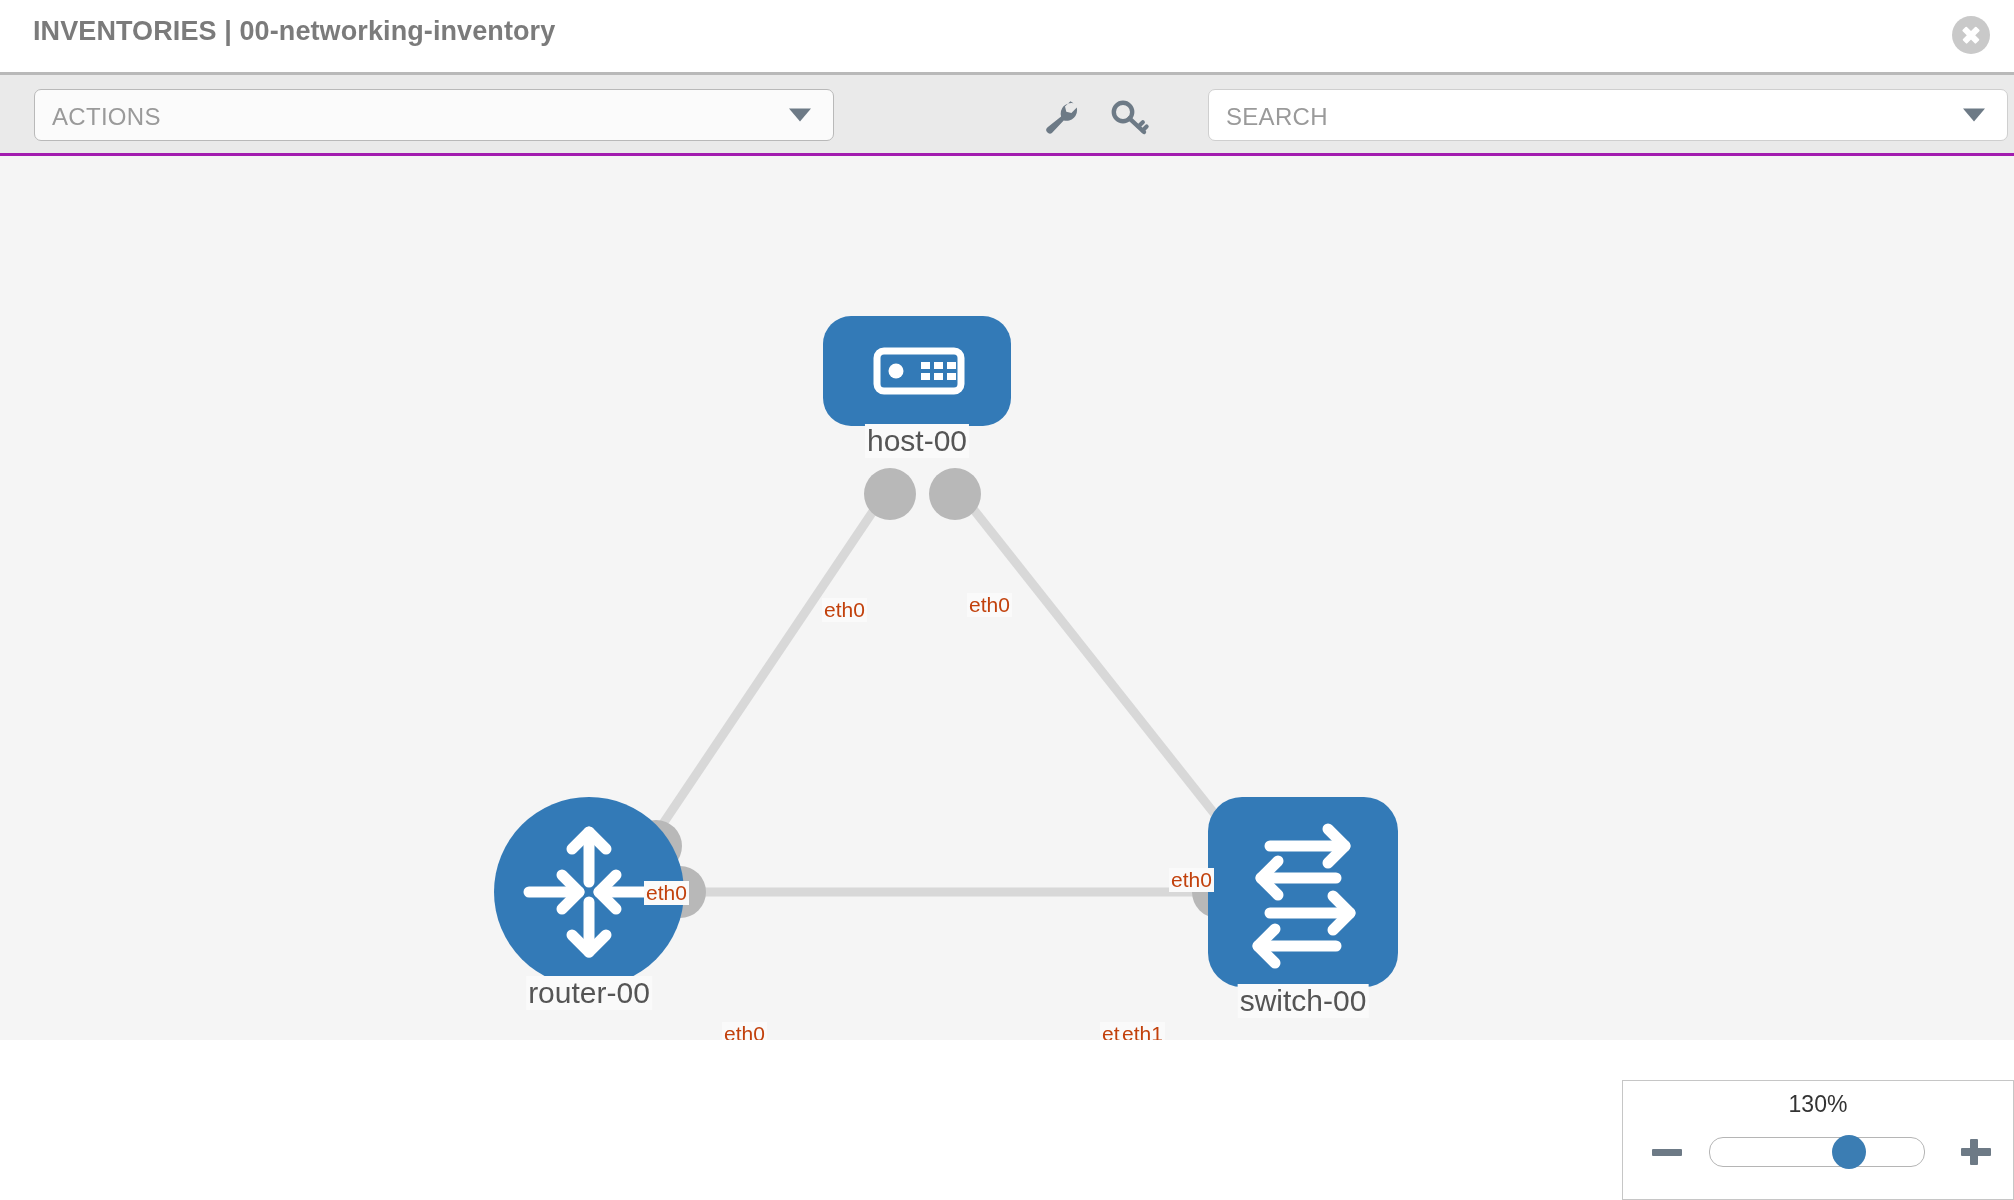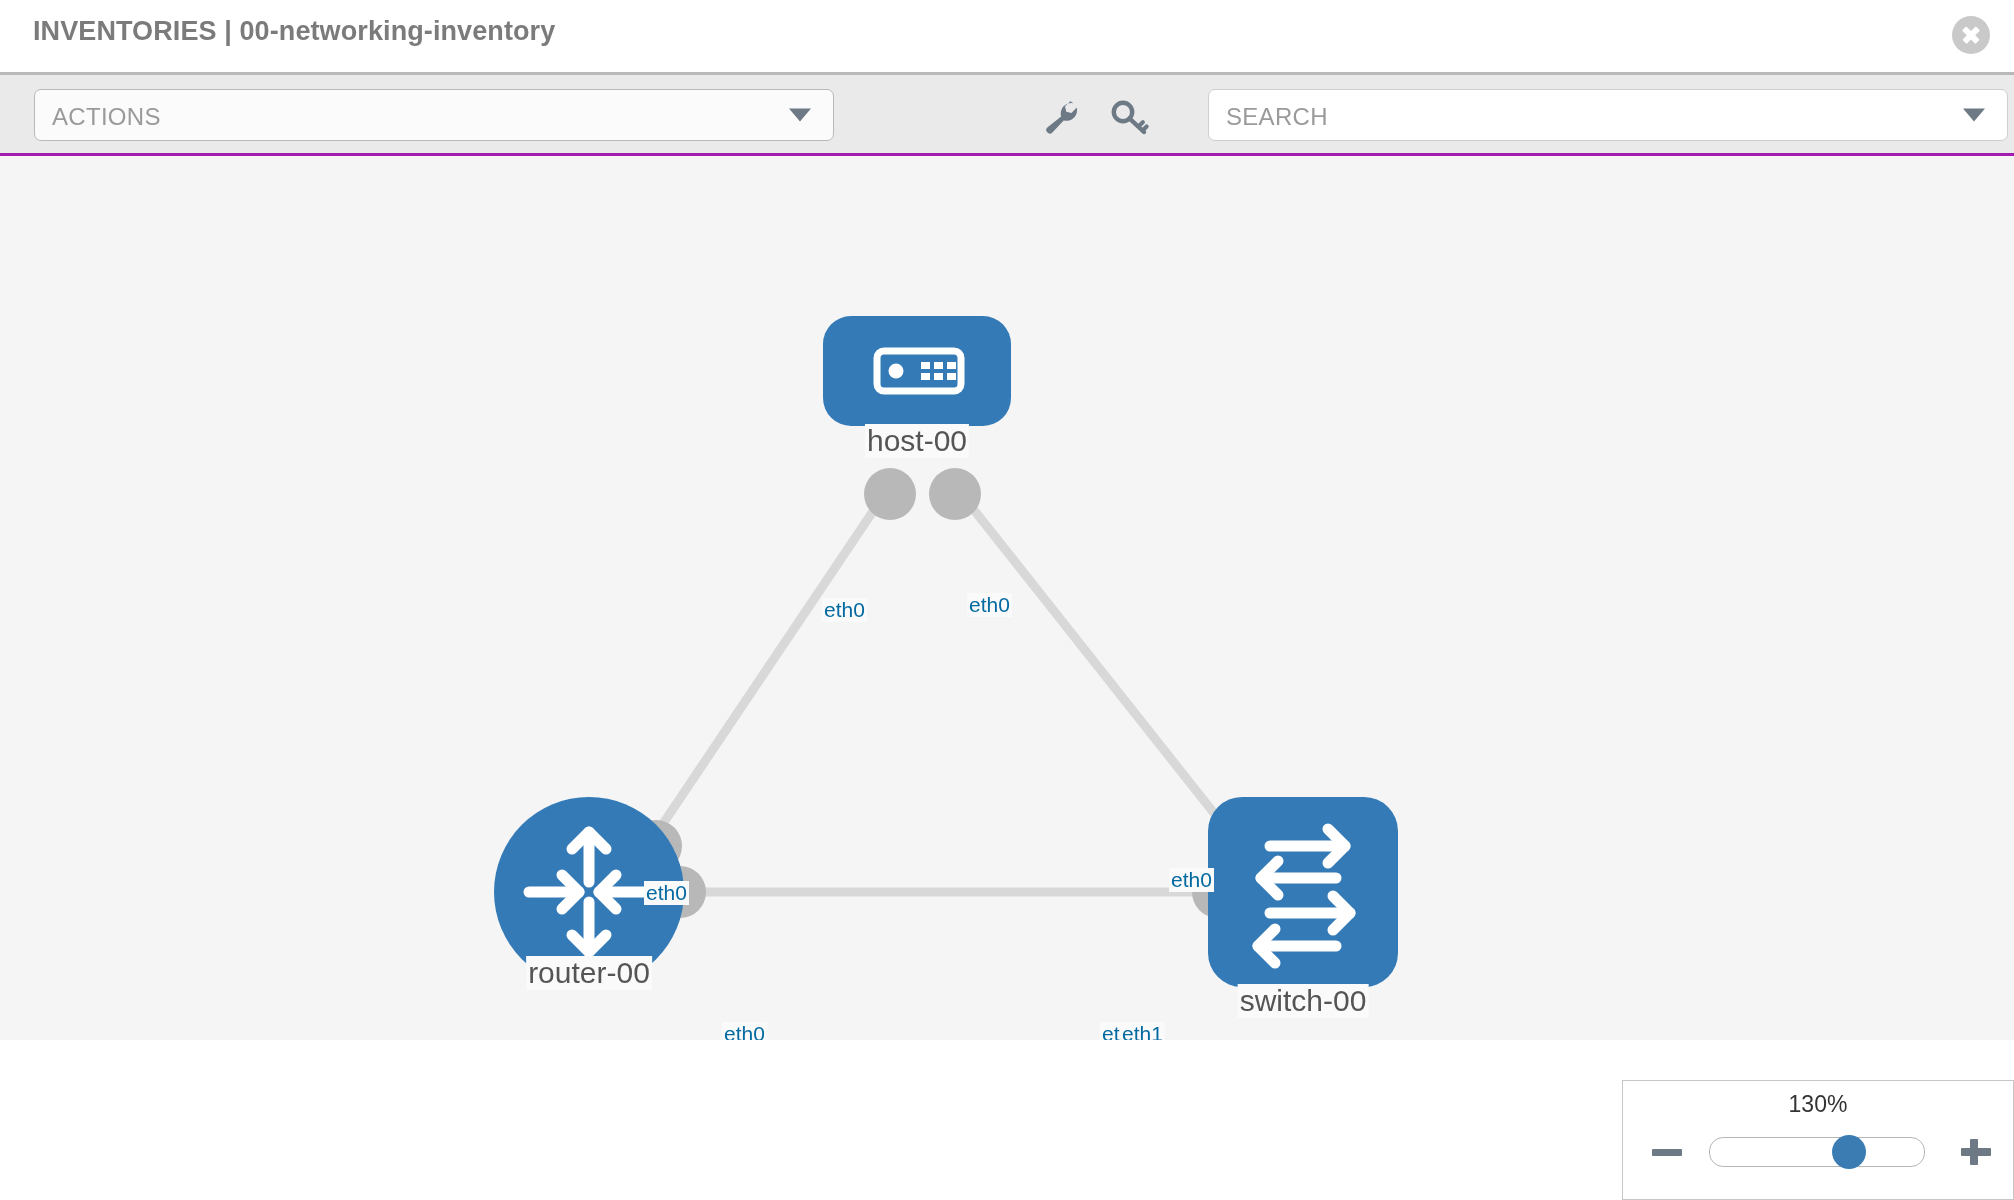--- a/index.html
+++ b/index.html
@@ -83,21 +83,21 @@
   .node-label{
     position:absolute;
     font-size:30px;color:#555555;
     background:#fafafa;
     white-space:nowrap;
     transform:translateX(-50%);
     padding:0 2px;
   }
   .port-label{
     position:absolute;
-    font-size:21px;color:#0369a1;
+    font-size:21px;color:#c2410c;
     background:#fafafa;
     white-space:nowrap;
     padding:0 2px;
   }
 
   
   .zoom-panel{
     position:absolute;left:1622px;top:1080px;width:392px;height:120px;
     background:#ffffff;border:1px solid #c6c6c6;
     box-sizing:border-box;
@@ -241,21 +241,21 @@
           <line x1="1270" y1="757" x2="1350" y2="757"></line>
           <polyline points="1333,740 1350,757 1333,774"></polyline>
 
           <line x1="1336" y1="790" x2="1258" y2="790"></line>
           <polyline points="1275,773 1258,790 1275,807"></polyline>
         </g>
       </g>
     </svg>
 
     <div class="node-label" style="left:917px;top:268px;">host-00</div>
-    <div class="node-label" style="left:589px;top:800px;">router-00</div>
+    <div class="node-label" style="left:589px;top:820px;">router-00</div>
     <div class="node-label" style="left:1303px;top:828px;">switch-00</div>
 
     <div class="port-label" style="left:822px;top:442px;">eth0</div>
     <div class="port-label" style="left:967px;top:437px;">eth0</div>
     <div class="port-label" style="left:644px;top:725px;">eth0</div>
     <div class="port-label" style="left:1169px;top:712px;">eth0</div>
     <div class="port-label" style="left:722px;top:866px;">eth0</div>
     <div class="port-label" style="left:1100px;top:866px;">eth0</div>
     <div class="port-label" style="left:1120px;top:866px;">eth1</div>
   </div>

